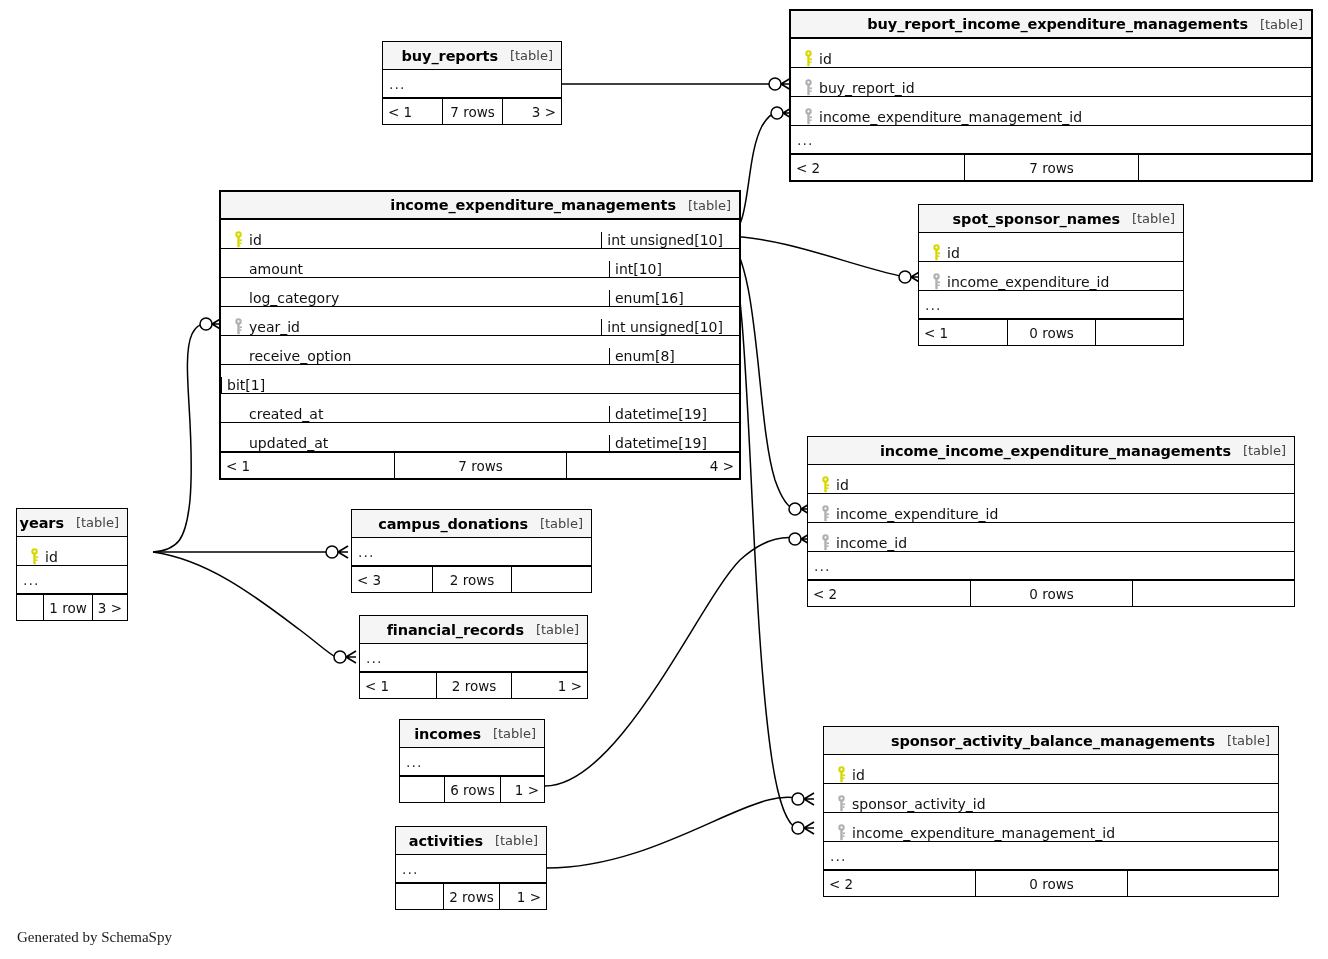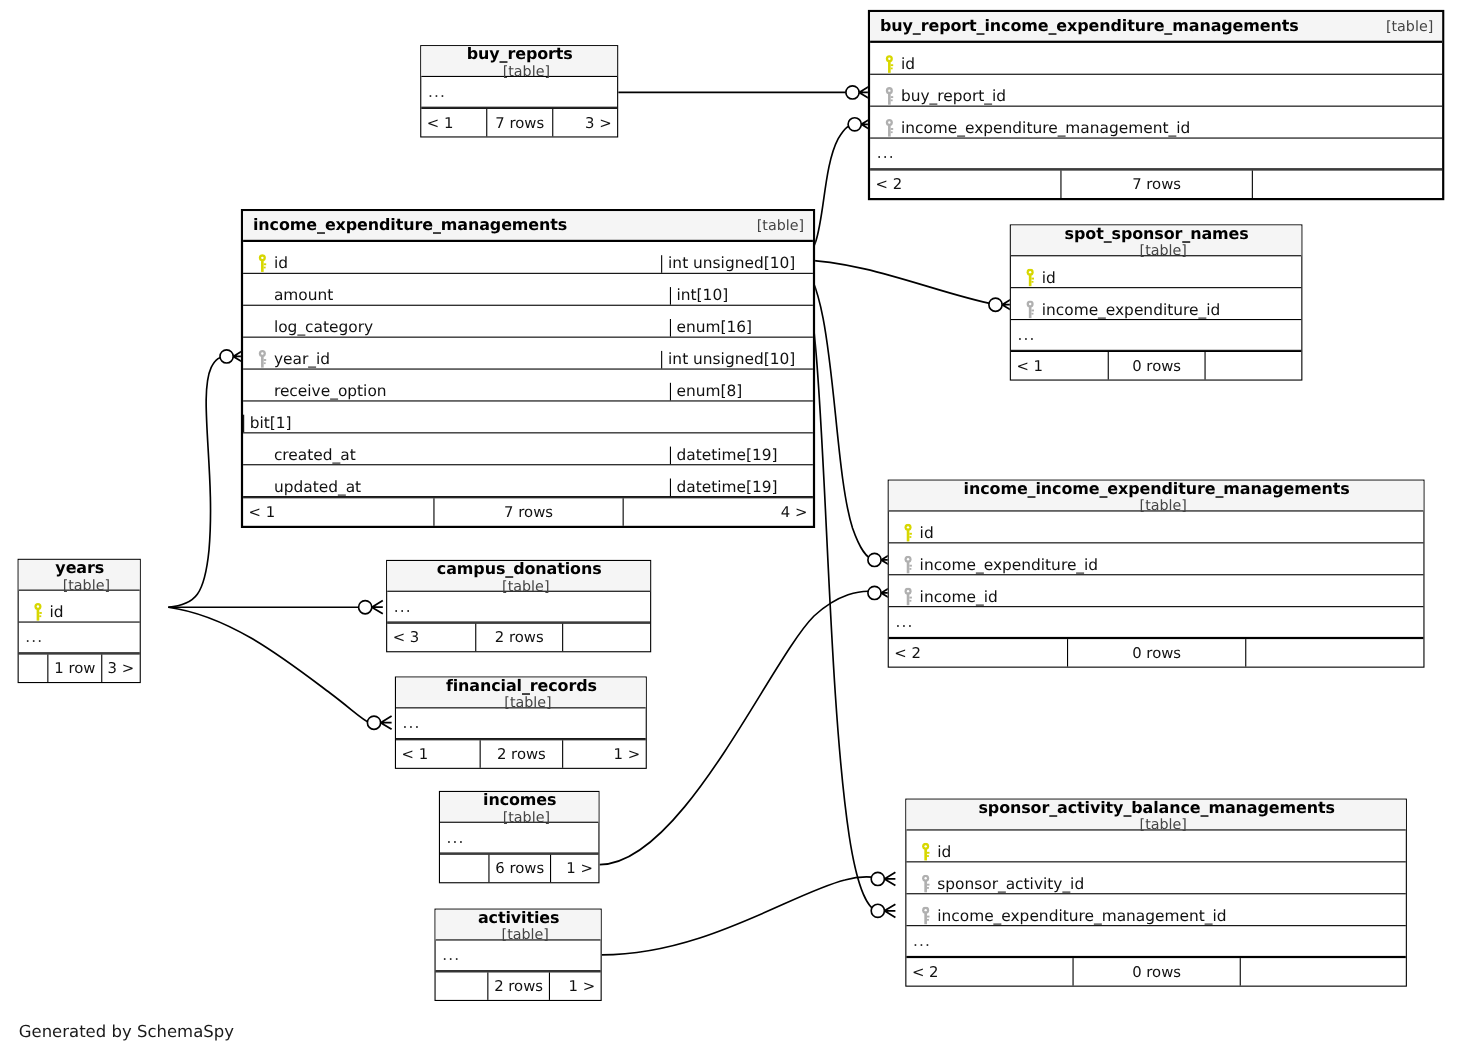--- a/index.html
+++ b/index.html
@@ -37,25 +37,25 @@
     z-index: 2;
   }
   .tbl.thin { border-width: 1px; }
   .tbl-head {
     box-sizing: border-box;
     background: #f5f5f5;
     border-bottom: 2px solid #000;
     height: 28px;
     display: flex;
     align-items: center;
-    justify-content: space-between;
+    justify-content: flex-end;
     padding: 0 8px 0 9px;
     white-space: nowrap;
   }
-  .tbl.thin .tbl-head { border-bottom-width: 1px; flex-direction: column; }
+  .tbl.thin .tbl-head { border-bottom-width: 1px; }
   .tbl-name {
     font-weight: bold;
     font-size: 14.5px;
     color: #000;
     letter-spacing: -0.1px;
   }
   .tbl-tag {
     font-size: 13px;
     color: #444;
     padding-left: 12px;
@@ -133,20 +133,21 @@
   .fc-right { justify-content: flex-end; }
   .keyicon { display: block; }
   #footer-note {
     position: absolute;
     left: 17px;
     top: 929px;
     font-size: 15px;
     color: #1a1a1a;
     z-index: 3;
     white-space: nowrap;
+    font-family: Liberation Serif, serif;
   }
 </style>
 </head>
 <body>
 
 <div id="canvas">
 
   <svg id="edges" viewBox="0 0 1328 959" width="1328" height="959">
     <defs>
       <g id="crowfoot">

